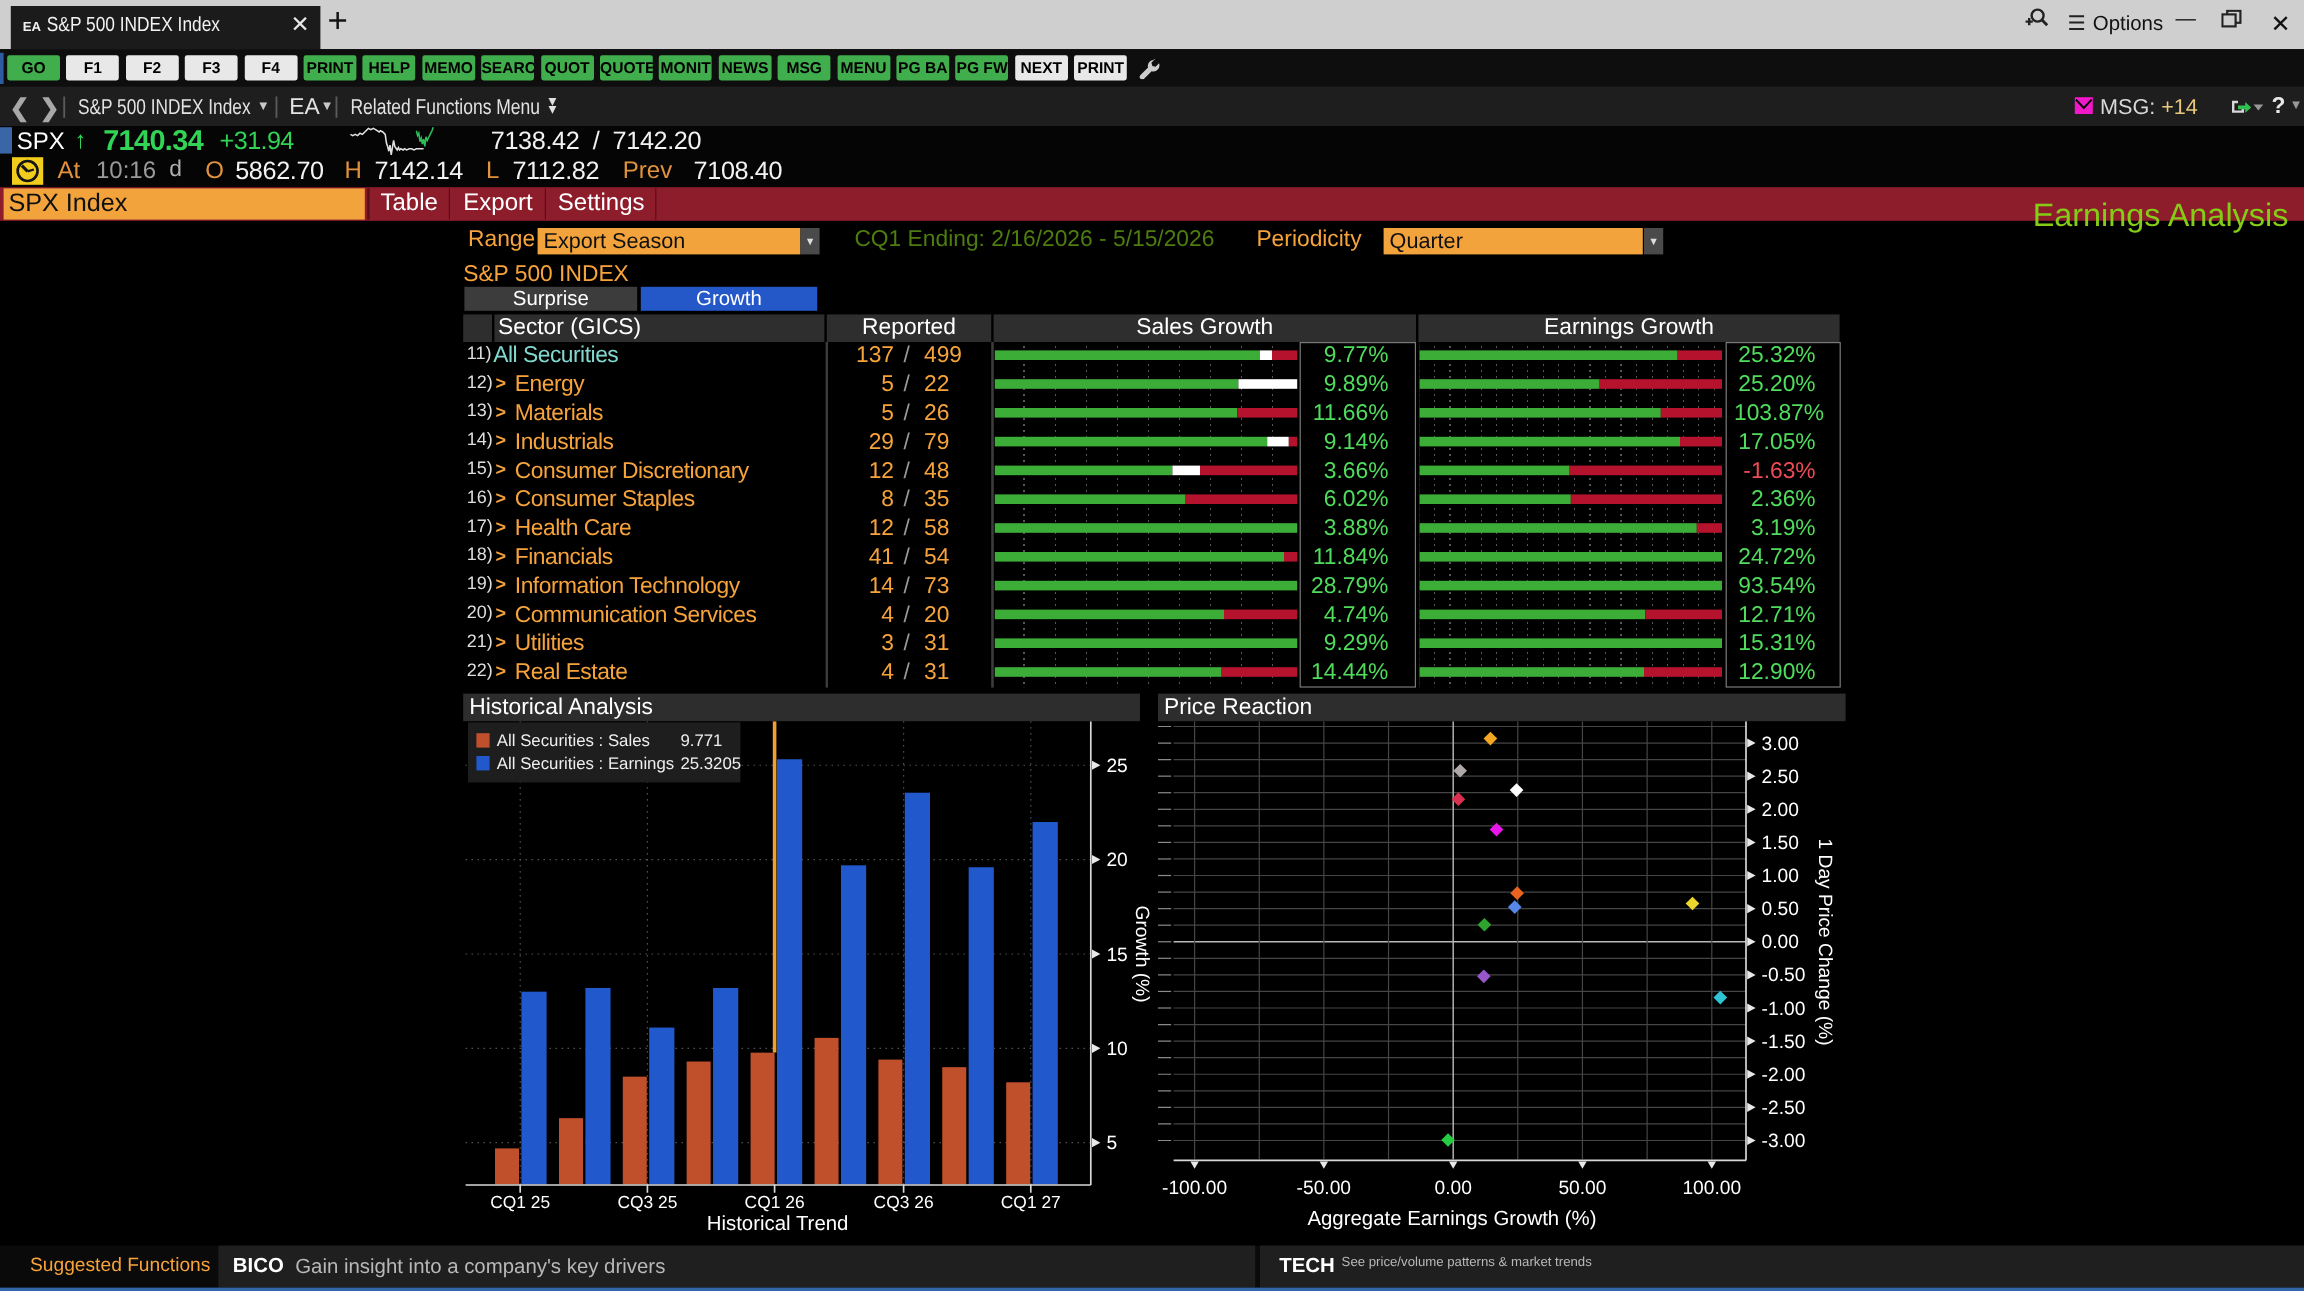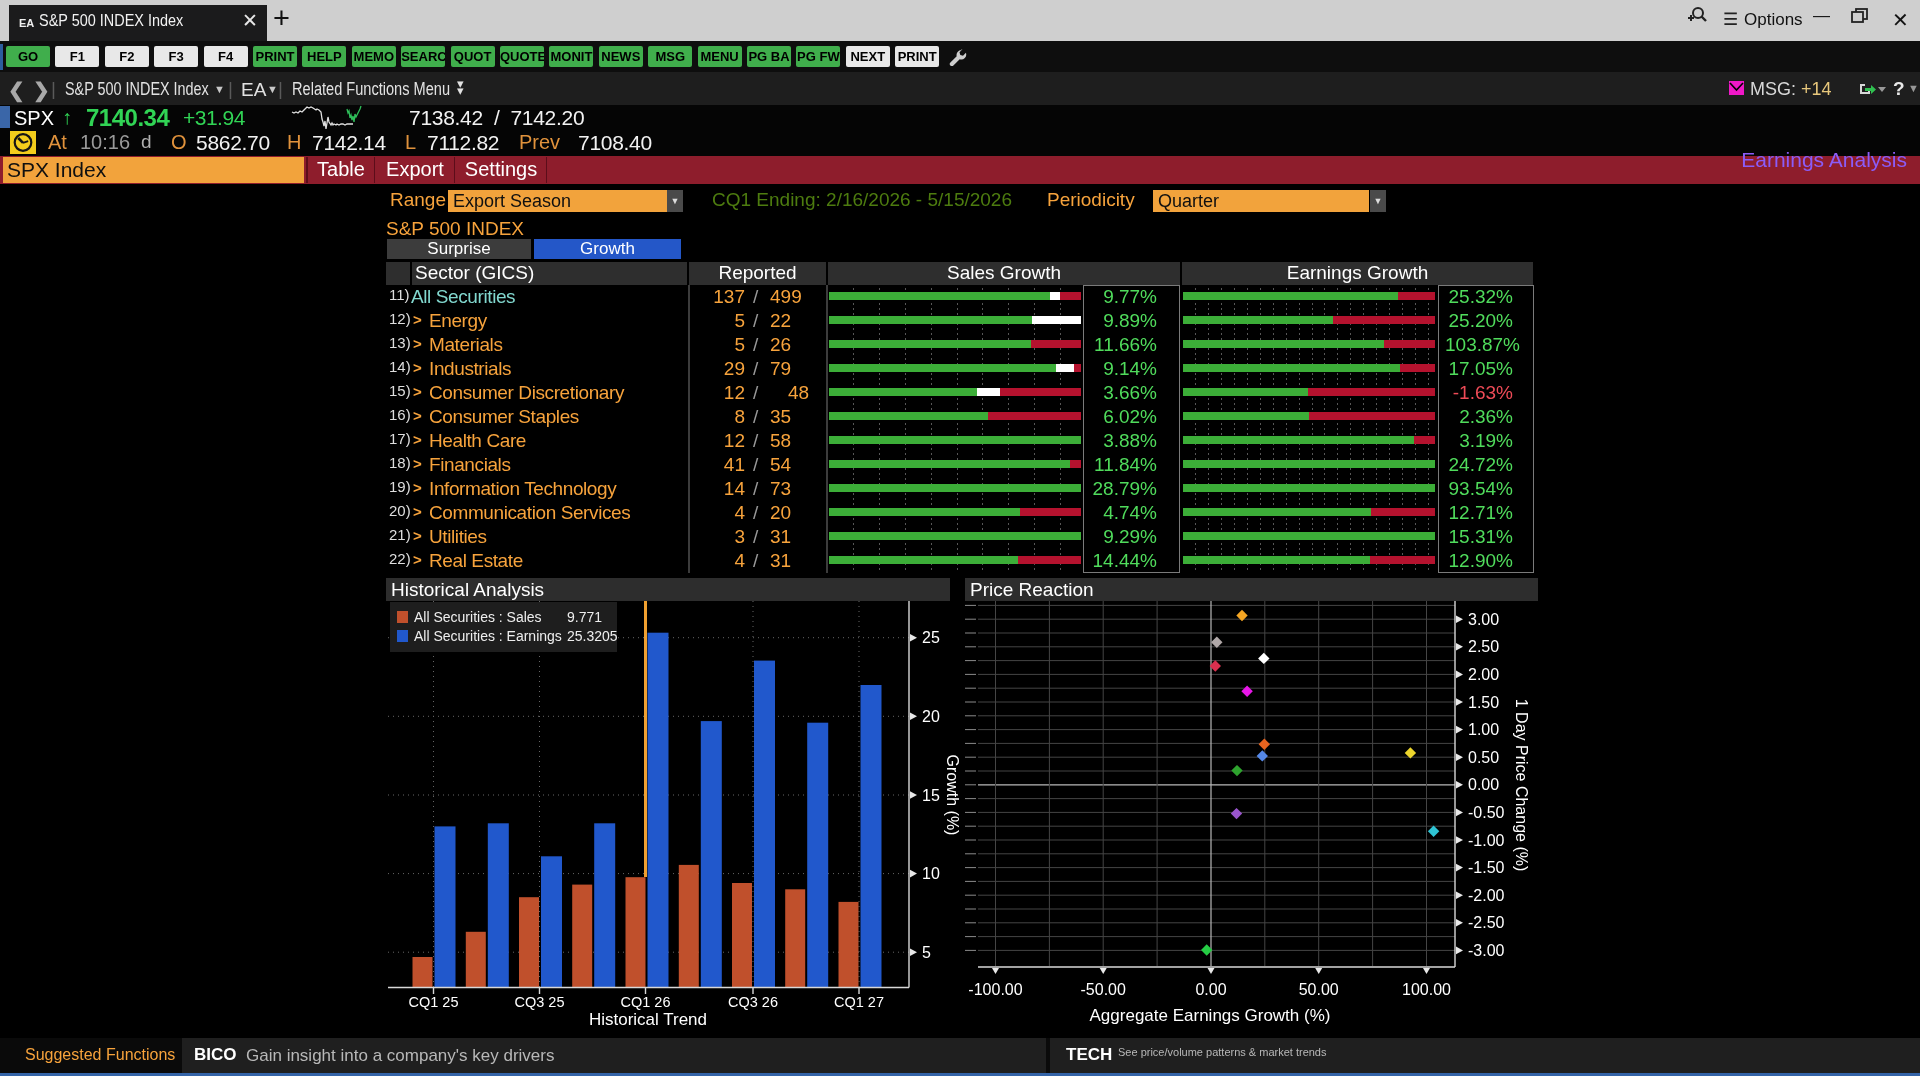--- a/index.html
+++ b/index.html
@@ -119,21 +119,21 @@
 <div class="a" style="left:427px;top:131px;font-size:21px;color:#f2f2f2;letter-spacing:-0.3px">7112.82</div>
 <div class="a" style="left:519px;top:131px;font-size:20px;color:#e0923c">Prev</div>
 <div class="a" style="left:578px;top:131px;font-size:21px;color:#f2f2f2;letter-spacing:-0.3px">7108.40</div>
 
 <div class="a" style="left:0;top:156px;width:1920px;height:28px;background:#8e1d2c"></div>
 <div class="a" style="left:3px;top:157px;width:301px;height:26px;background:#f2a33c"></div>
 <div class="a" style="left:7px;top:158px;font-size:21px;color:#101010">SPX Index</div>
 <div class="a" style="left:306px;top:157px;width:69px;height:26px;background:#8e1d2c;border-left:2px solid #5c0d1a;border-right:1px solid #5c0d1a;color:#fff;font-size:20px;text-align:center;line-height:25px">Table</div>
 <div class="a" style="left:376px;top:157px;width:79px;height:26px;background:#8e1d2c;border-right:1px solid #5c0d1a;color:#fff;font-size:20px;text-align:center;line-height:25px">Export</div>
 <div class="a" style="left:456px;top:157px;width:91px;height:26px;background:#8e1d2c;border-right:1px solid #5c0d1a;color:#fff;font-size:20px;text-align:center;line-height:25px">Settings</div>
-<div class="a" style="left:1650px;top:148px;font-size:21px;color:#8b5cf6;width:257px;text-align:right">Earnings Analysis</div>
+<div class="a" style="left:1650px;top:164px;font-size:27px;color:#84cc16;width:257px;text-align:right">Earnings Analysis</div>
 
 <div class="a" style="left:390px;top:189px;font-size:19px;color:#f7a33c">Range</div>
 <div class="a" style="left:448px;top:190px;width:219px;height:22px;background:#f2a33c;color:#101010;font-size:18px;line-height:22px;padding-left:5px">Export Season</div>
 <div class="a" style="left:667px;top:190px;width:16px;height:22px;background:#4a4a4a;color:#ddd;font-size:9px;text-align:center;line-height:22px">▼</div>
 <div class="a" style="left:712px;top:189px;font-size:19px;color:#4d7c0f">CQ1 Ending: 2/16/2026 - 5/15/2026</div>
 <div class="a" style="left:1047px;top:189px;font-size:19px;color:#f7a33c">Periodicity</div>
 <div class="a" style="left:1153px;top:190px;width:216px;height:22px;background:#f2a33c;color:#101010;font-size:18px;line-height:22px;padding-left:5px">Quarter</div>
 <div class="a" style="left:1370px;top:190px;width:16px;height:22px;background:#4a4a4a;color:#ddd;font-size:9px;text-align:center;line-height:22px">▼</div>
 <div class="a" style="left:386px;top:218px;font-size:19px;color:#f7a33c">S&amp;P 500 INDEX</div>
 <div class="a" style="left:387px;top:239px;width:144px;height:20px;background:#3c3c3c;color:#fff;font-size:17px;text-align:center;line-height:20px">Surprise</div>
@@ -198,21 +198,21 @@
 <div class="bar" style="left:1074px;top:364px;width:7px;background:#b5122e"></div>
 <div class="bar" style="left:1183px;top:364px;width:217px;background:#3cae38"></div>
 <div class="bar" style="left:1400px;top:364px;width:35px;background:#b5122e"></div>
 <div class="pct" style="left:1090px;top:358px;width:67px;color:#50dc5c">9.14%</div>
 <div class="pct" style="left:1445px;top:358px;width:68px;color:#50dc5c">17.05%</div>
 <div class="rownum" style="left:389px;top:382px">15)</div>
 <div class="chev" style="left:413px;top:383px">&gt;</div>
 <div class="secname" style="left:429px;top:382px">Consumer Discretionary</div>
 <div class="rep1" style="left:688px;top:382px">12</div>
 <div class="repsl" style="left:753px;top:382px">/</div>
-<div class="rep2" style="left:788px;top:382px">48</div>
+<div class="rep2" style="left:770px;top:382px">48</div>
 <div class="bar" style="left:829px;top:388px;width:148px;background:#3cae38"></div>
 <div class="bar" style="left:977px;top:388px;width:23px;background:#ffffff"></div>
 <div class="bar" style="left:1000px;top:388px;width:81px;background:#b5122e"></div>
 <div class="bar" style="left:1183px;top:388px;width:125px;background:#3cae38"></div>
 <div class="bar" style="left:1308px;top:388px;width:127px;background:#b5122e"></div>
 <div class="pct" style="left:1090px;top:382px;width:67px;color:#50dc5c">3.66%</div>
 <div class="pct" style="left:1445px;top:382px;width:68px;color:#ee4b57">-1.63%</div>
 <div class="rownum" style="left:389px;top:406px">16)</div>
 <div class="chev" style="left:413px;top:407px">&gt;</div>
 <div class="secname" style="left:429px;top:406px">Consumer Staples</div>

